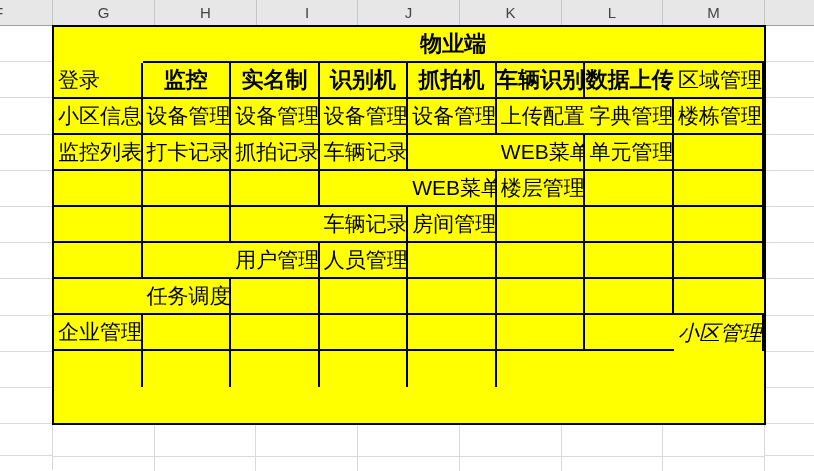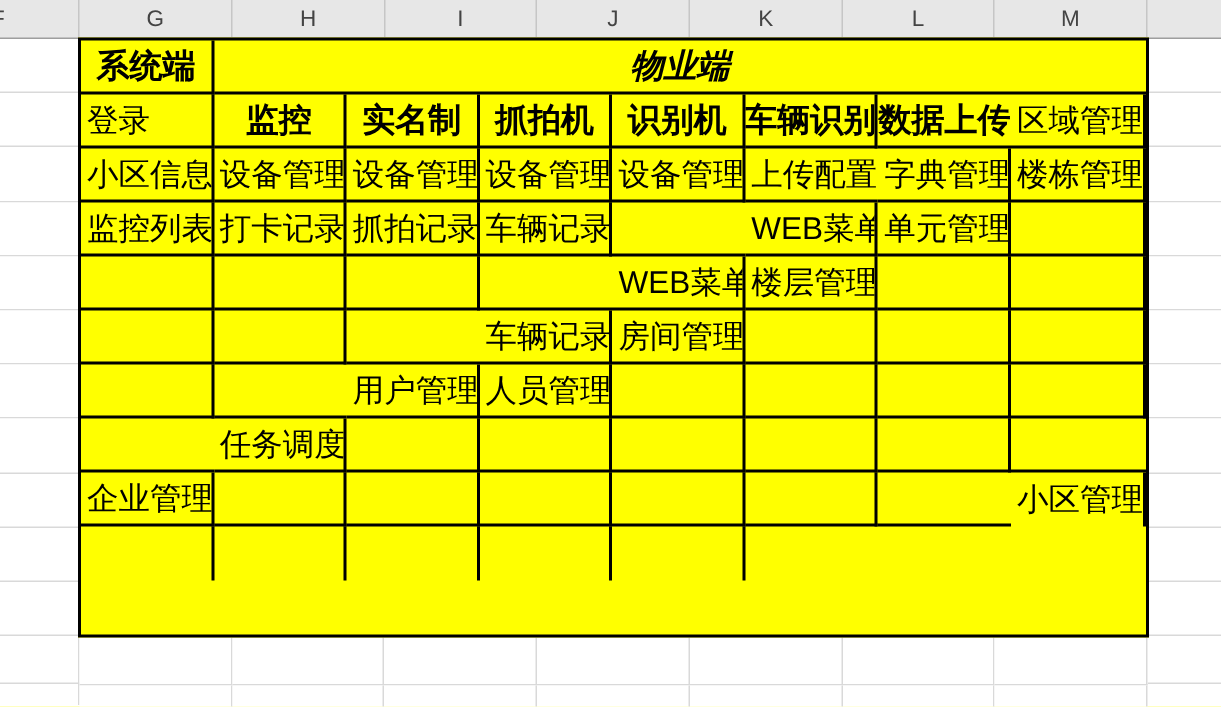--- a/index.html
+++ b/index.html
@@ -48,24 +48,24 @@
     box-sizing:border-box;border:2px solid #000;background:#ffff00;
     display:grid;grid-template-columns:repeat(7,1fr);grid-template-rows:repeat(11,1fr);
   }
   .ytable > div{
     box-sizing:border-box;
     border-right:2px solid #000;border-bottom:2px solid #000;
     display:flex;align-items:center;overflow:hidden;white-space:nowrap;
     color:#000;padding-bottom:1px;
   }
   .ytable > div.lc{border-right:none;}
-  .ytable > div.lr{border-bottom:none;}
+  .ytable > div.lr{border-bottom:none;font-style:italic;}
   .ytable .hd{font-weight:bold;justify-content:center;font-size:22px;}
   .ytable .dt{font-weight:normal;justify-content:flex-start;padding-left:4px;font-size:21px;}
-  .merge6{grid-column:2 / span 7;font-style:italic;}
+  .merge6{grid-column:2 / span 7;}
 </style>
 </head>
 <body>
 
 <div class="sheet">
 
   <div class="colheaders">
     <div class="ch cF">
         <span>F</span>
       </div>
@@ -137,28 +137,27 @@
     <div class="wc b2"></div>
     <div class="wc b2"></div>
     <div class="wc b2"></div>
     <div class="wc b2"></div>
     <div class="wc b2"></div>
     <div class="wc b2"></div>
   </div>
 
   <div class="ytable">
 
-    <div class="hd">系统端</div>
     <div class="hd lc merge6">物业端</div>
 
     <div class="dt">登录</div>
     <div class="hd">监控</div>
     <div class="hd">实名制</div>
+    <div class="hd">识别机</div>
     <div class="hd">抓拍机</div>
-    <div class="hd">识别机</div>
     <div class="hd">车辆识别</div>
     <div class="hd lc">数据上传</div>
 
     <div class="dt">区域管理</div>
     <div class="dt">小区信息</div>
     <div class="dt">设备管理</div>
     <div class="dt">设备管理</div>
     <div class="dt">设备管理</div>
     <div class="dt">设备管理</div>
     <div class="dt lc">上传配置</div>

